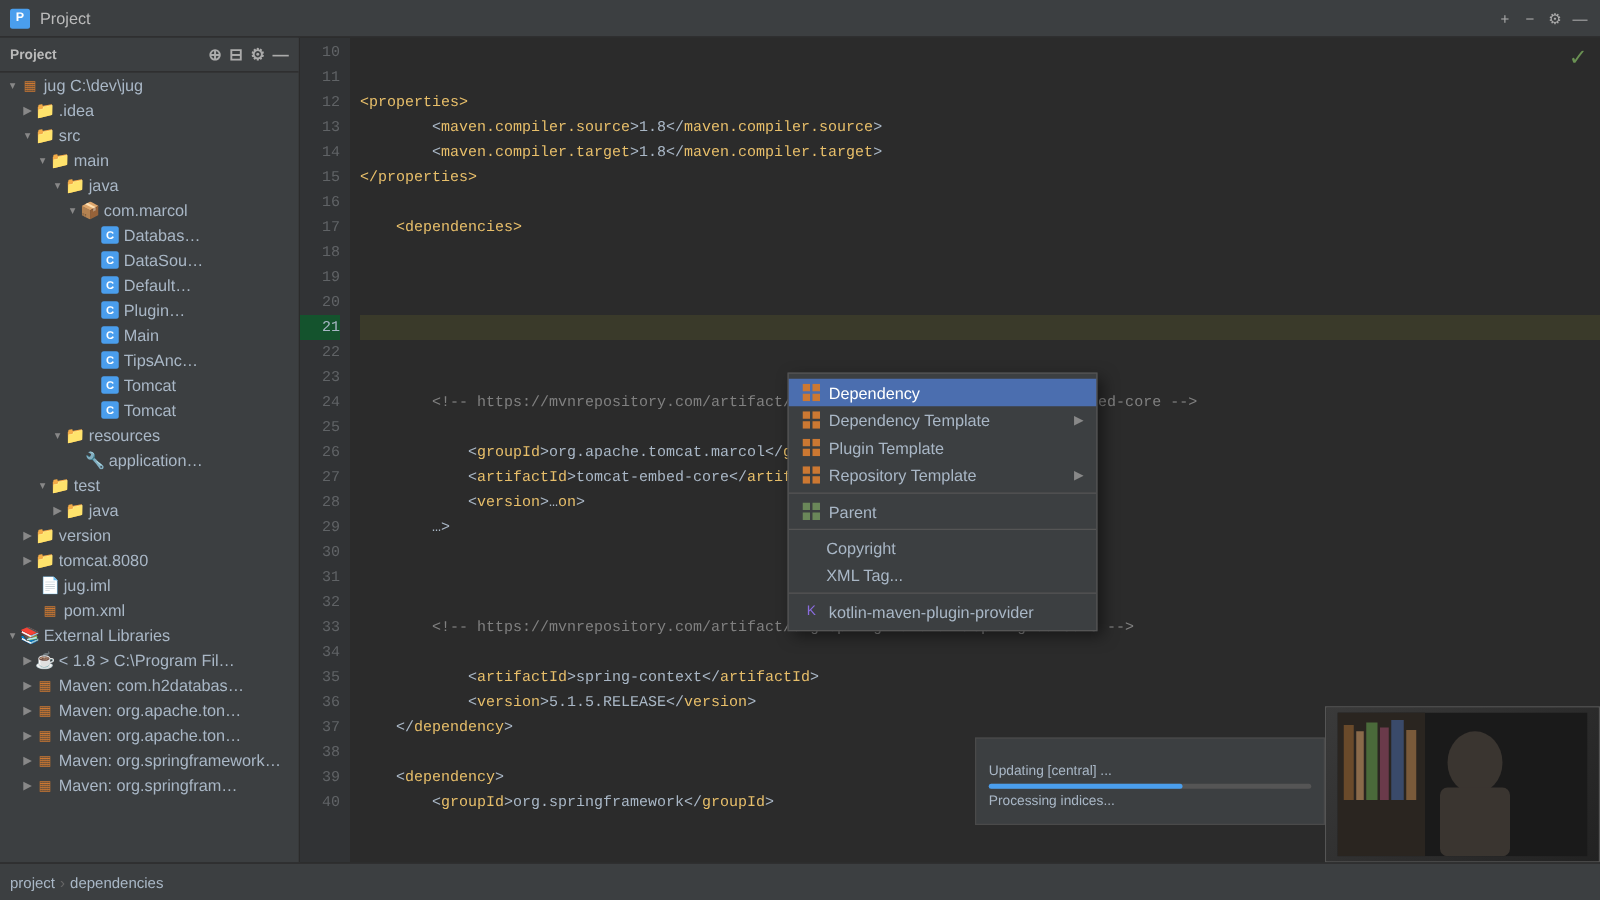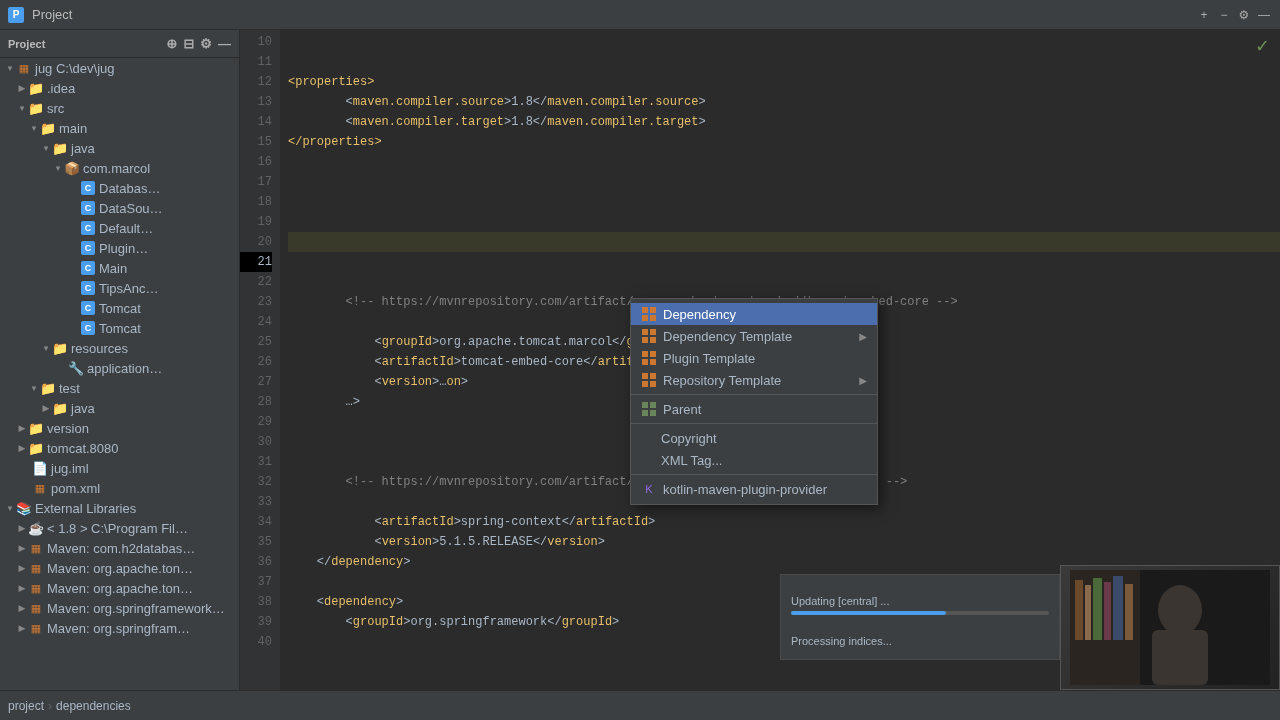--- a/index.html
+++ b/index.html
@@ -533,21 +533,21 @@
           <div>11</div>
           <div>12</div>
           <div>13</div>
           <div>14</div>
         <div>15</div>
           <div>16</div>
           <div>17</div>
           <div>18</div>
           <div>19</div>
         <div>20</div>
-          <div style="background:#000000;color:#a9b7c6;">21</div>
+          <div style="background:#14532d;color:#a9b7c6;">21</div>
           <div>22</div>
           <div>23</div>
           <div>24</div>
         <div>25</div>
           <div>26</div>
           <div>27</div>
           <div>28</div>
           <div>29</div>
         <div>30</div>
           <div>31</div>
@@ -563,20 +563,21 @@
       </div>
 
       <div class="code-area">
         <div class="code-line"></div>
         <div class="code-line"></div>
         <div class="code-line"><span class="tag">&lt;properties&gt;</span></div>
         <div class="code-line"><span style="color:#a9b7c6">        &lt;</span><span class="tag">maven.compiler.source</span><span style="color:#a9b7c6">&gt;</span><span class="text-val">1.8</span><span style="color:#a9b7c6">&lt;/</span><span class="tag">maven.compiler.source</span><span style="color:#a9b7c6">&gt;</span></div>
         <div class="code-line"><span style="color:#a9b7c6">        &lt;</span><span class="tag">maven.compiler.target</span><span style="color:#a9b7c6">&gt;</span><span class="text-val">1.8</span><span style="color:#a9b7c6">&lt;/</span><span class="tag">maven.compiler.target</span><span style="color:#a9b7c6">&gt;</span></div>
         <div class="code-line"><span class="tag">&lt;/properties&gt;</span></div>
         <div class="code-line"></div>
+        <div class="code-line"><span style="color:#a9b7c6">    </span><span class="tag">&lt;dependencies&gt;</span></div>
         <div class="code-line"></div>
         <div class="code-line"></div>
         <div class="code-line"></div>
         <div class="code-line highlighted"><span style="color:#a9b7c6">    </span></div>
         <div class="code-line"></div>
         <div class="code-line"></div>
         <div class="code-line"><span class="comment">        &lt;!-- https://mvnrepository.com/artifact/org.apache.tomcat.embed/tomcat-embed-core --&gt;</span></div>
         <div class="code-line"></div>
         <div class="code-line"><span style="color:#a9b7c6">            &lt;</span><span class="tag">groupId</span><span style="color:#a9b7c6">&gt;</span><span class="text-val">org.apache.tomcat.marcol</span><span style="color:#a9b7c6">&lt;/</span><span class="tag">groupId</span><span style="color:#a9b7c6">&gt;</span></div>
         <div class="code-line"><span style="color:#a9b7c6">            &lt;</span><span class="tag">artifactId</span><span style="color:#a9b7c6">&gt;</span><span class="text-val">tomcat-embed-core</span><span style="color:#a9b7c6">&lt;/</span><span class="tag">artifactId</span><span style="color:#a9b7c6">&gt;</span></div>
@@ -681,21 +682,21 @@
         <span class="item-icon kotlin-icon">K</span>
         <span class="menu-item-label">kotlin-maven-plugin-provider</span>
       </div>
     </div>
 
     <div class="progress-section">
       <div class="progress-text">Updating [central] ...</div>
       <div class="progress-bar-bg">
         <div class="progress-bar-fill"></div>
       </div>
-      <div class="progress-text" style="margin-top:20px;">Processing indices...</div>
+      <div class="progress-text" style="margin-top:4px;">Processing indices...</div>
     </div>
 
     <div class="video-overlay">
       <div class="video-placeholder">
         <svg width="200" height="115" viewBox="0 0 200 115">
           <rect width="200" height="115" fill="#1a1a1a"></rect>
 
           <ellipse cx="110" cy="40" rx="22" ry="25" fill="#3a3530"></ellipse>
           <rect x="82" y="60" width="56" height="55" rx="6" fill="#3a3530"></rect>
 

